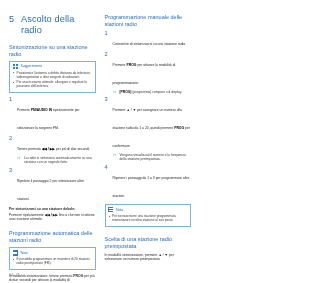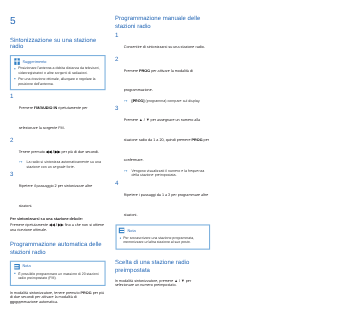--- a/index.html
+++ b/index.html
@@ -174,20 +174,21 @@
 <body>
 
 <div class="page">
 
   <div class="cols">
 
     <div class="col">
 
       <div class="chapter">
         <span class="chapter-num">5</span>
+        <span class="chapter-title">Ascolto della radio</span>
       </div>
 
       <div class="h2">Sintonizzazione su una stazione radio</div>
 
       <div class="callout">
         <div class="callout-head">
           <span class="callout-ico ico-tip"></span>
           <span class="callout-title">Suggerimento</span>
         </div>
         <ul class="bullets">

